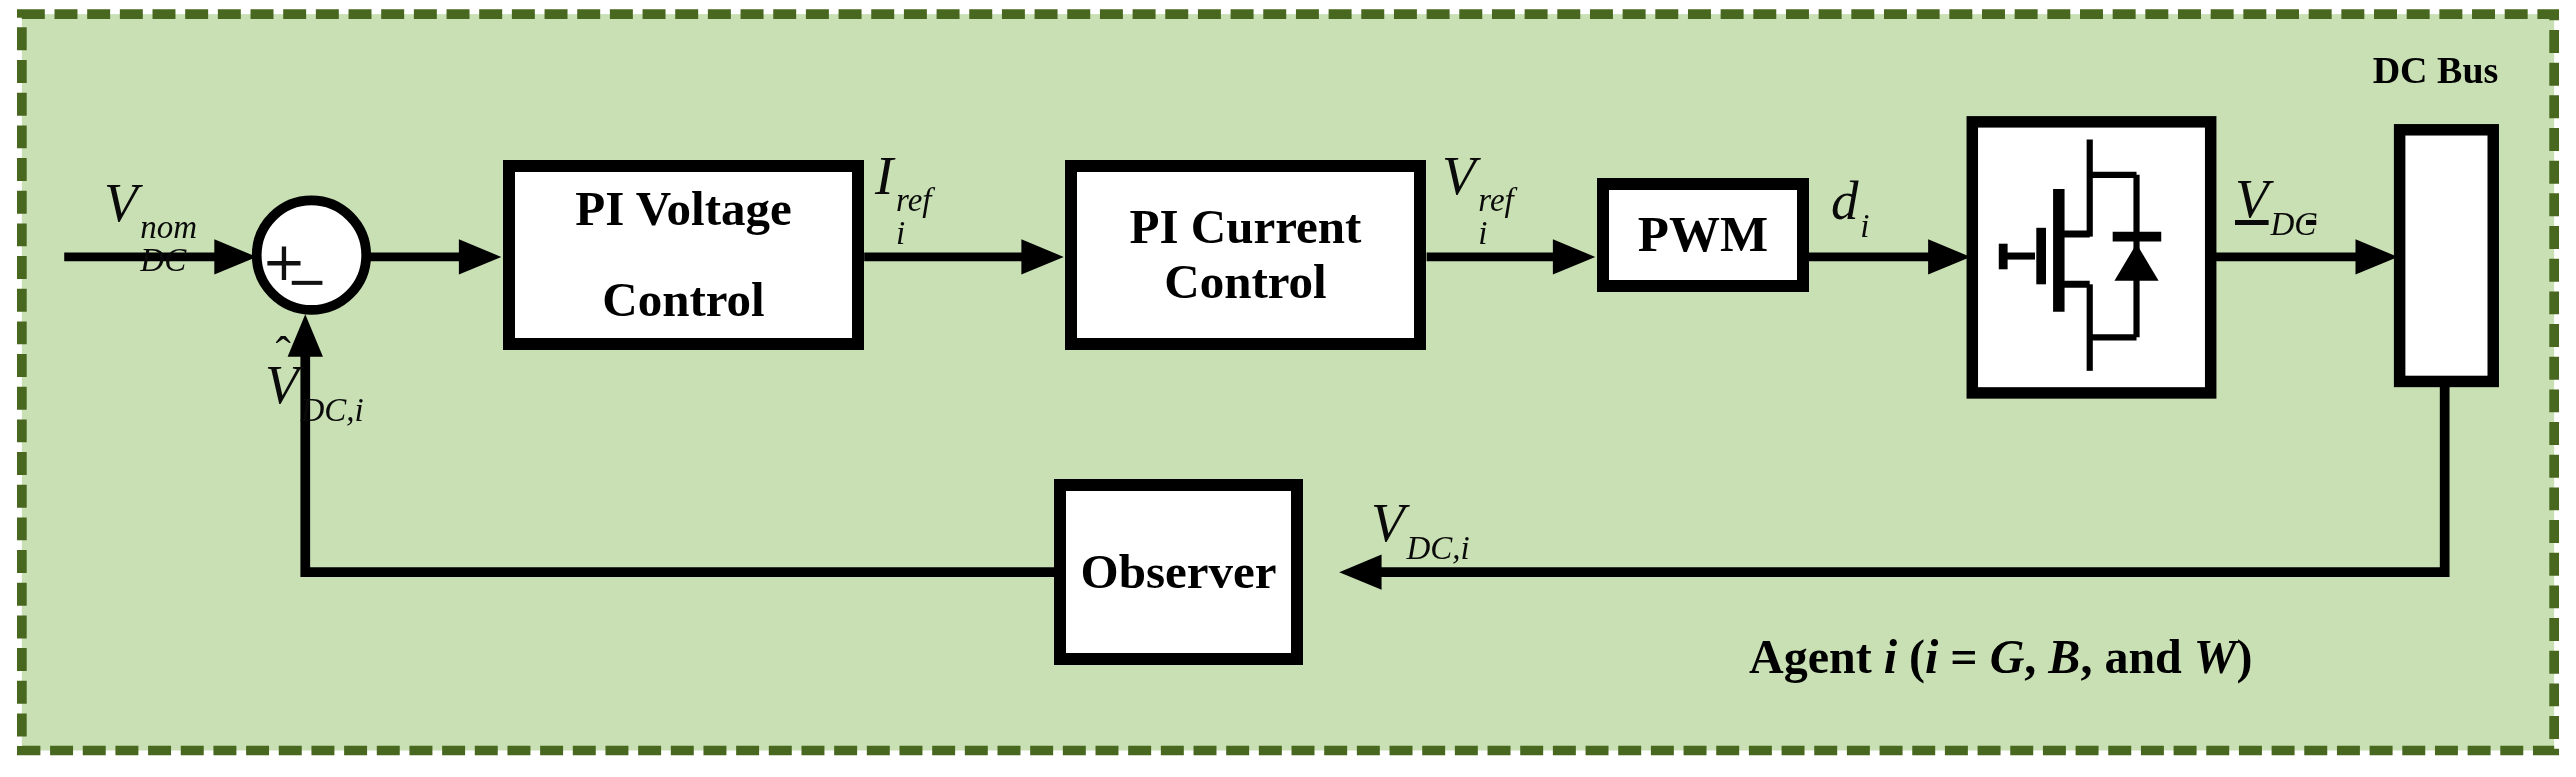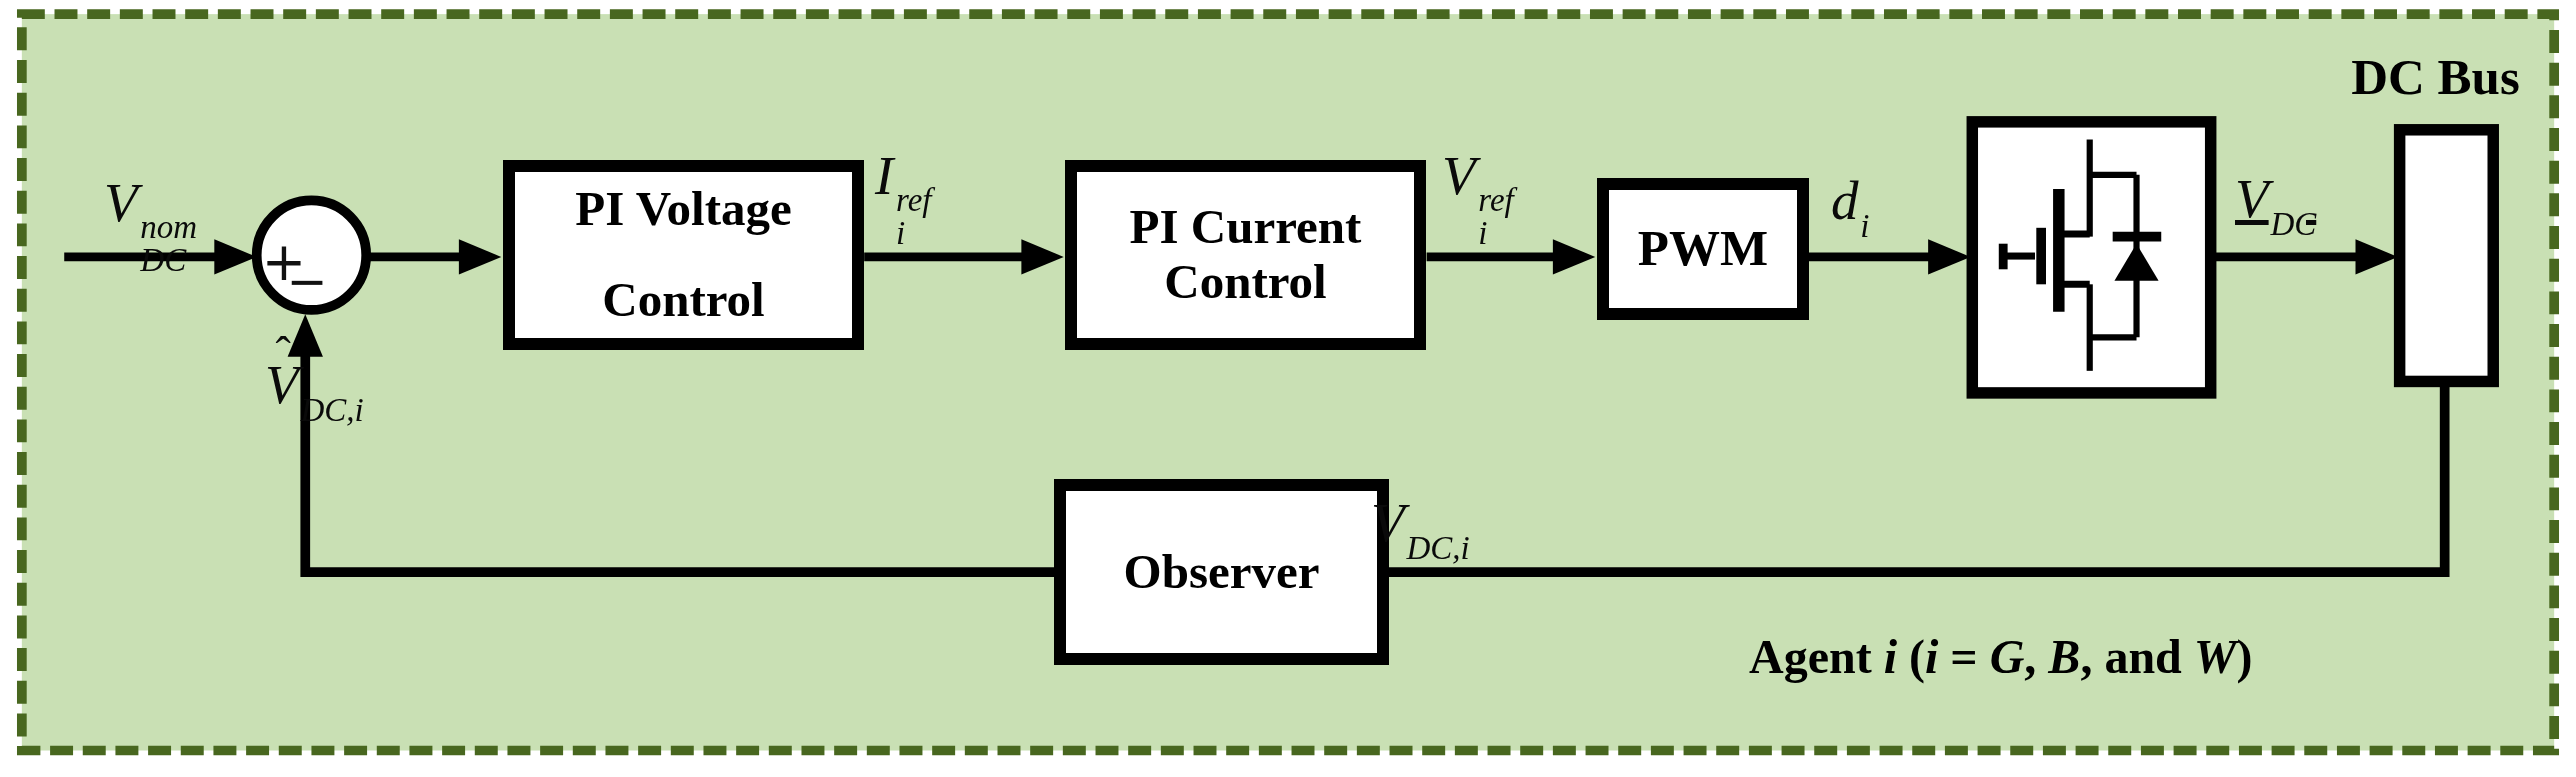--- a/index.html
+++ b/index.html
@@ -88,25 +88,25 @@
   <div class="blk" style="left:503px;top:160px;width:361px;height:190px;gap:36px;">
     <div>PI Voltage</div>
     <div>Control</div>
   </div>
 
   <div class="blk" style="left:1065px;top:160px;width:361px;height:190px;">
     <div>PI Current</div>
     <div>Control</div>
   </div>
 
-  <div class="blk" style="left:1597px;top:178px;width:212px;height:142px;font-size:51px;">
+  <div class="blk" style="left:1597px;top:178px;width:212px;height:114px;font-size:51px;">
     <div>PWM</div>
   </div>
 
-  <div class="blk" style="left:1054px;top:479px;width:335px;height:186px;">
+  <div class="blk" style="left:1054px;top:479px;width:249px;height:186px;">
     <div>Observer</div>
   </div>
 
   <div class="mlabel" style="left:104px;top:175px;">
     <span>V</span><span class="mstack">
         <span>nom</span>
         <span>DC</span>
       </span>
   </div>
 
@@ -133,20 +133,20 @@
   </div>
 
   <div class="mlabel" style="left:1371px;top:495px;">
     <span>V</span><span class="msubonly">DC,i</span>
   </div>
 
   <div class="mlabel" style="left:265px;top:357px;">
     <span class="hatwrap"><span class="mhat">ˆ</span><span>V</span></span><span class="msubonly">DC,i</span>
   </div>
 
-  <div class="caption" style="left:2312px;top:48px;width:247px;text-align:center;font-size:51px;">DC Bus</div>
+  <div class="caption" style="left:2312px;top:48px;width:247px;text-align:center;font-size:38px;">DC Bus</div>
 
   <div class="caption" style="left:1749px;top:629px;text-align:center;">
     <span>Agent </span><span class="ag-it">i</span><span> (</span><span class="ag-it">i</span><span> = </span><span class="ag-it">G</span><span>, </span><span class="ag-it">B</span><span>, and </span><span class="ag-it">W</span><span>)</span>
   </div>
 
 </div>
 
 
 </body></html>

